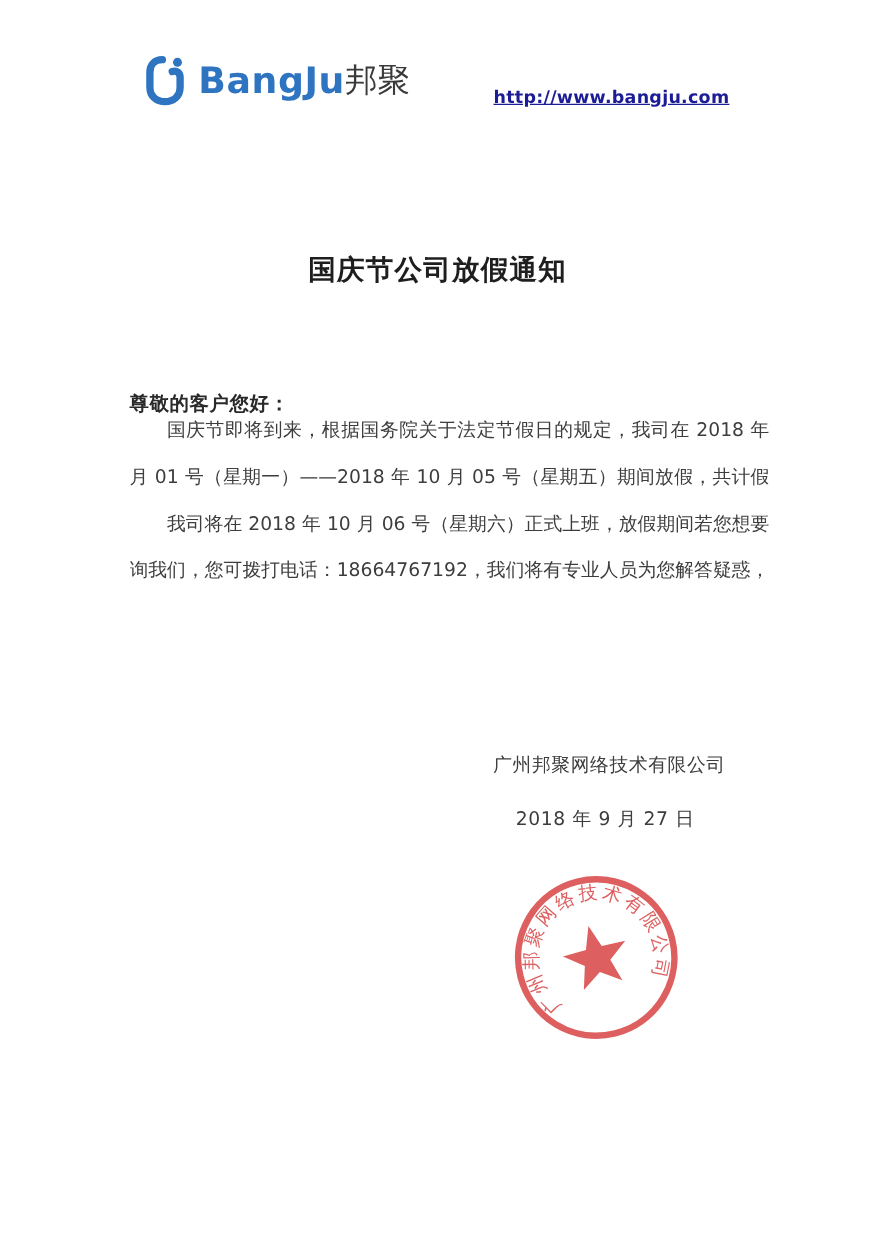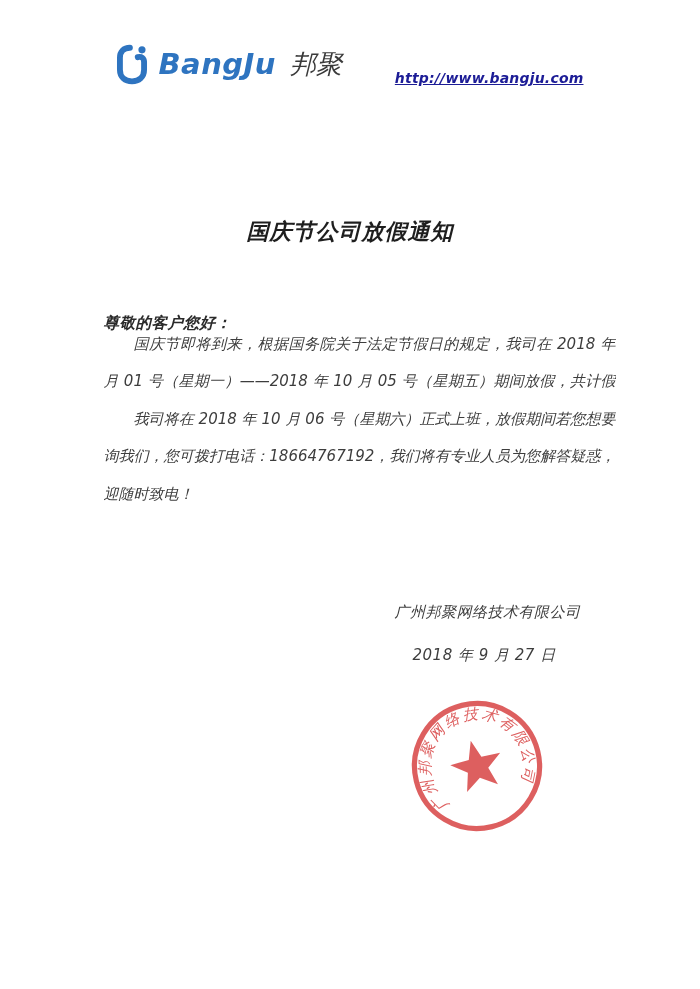--- a/index.html
+++ b/index.html
@@ -15,21 +15,20 @@
   html, body { background: #ffffff; }
   .page {
     position: relative;
     width: 683px;
     height: 989px;
     background: var(--paper);
     font-family: "DejaVu Sans", "Liberation Sans", sans-serif;
     color: var(--body-ink);
     overflow: hidden;
     margin: 0 auto;
-    font-style: italic;
   }
   
   .logo {
     position: absolute;
     left: 103px;
     top: 42px;
     display: flex;
     align-items: center;
     height: 44px;
   }
@@ -38,36 +37,36 @@
     font-size: 29px;
     font-weight: bold;
     color: var(--brand-blue);
     margin-left: 7px;
     letter-spacing: 0.5px;
   }
   .brand-cn {
     font-size: 26px;
     font-weight: 500;
     color: var(--brand-dark);
-    margin-left: 14px;
+    margin-left: 0;
   }
   .site-url {
     position: absolute;
     top: 70px;
     right: 108px;
     font-size: 14px;
     font-weight: bold;
     color: var(--url-navy);
     text-decoration: underline;
     letter-spacing: 0.2px;
   }
   
   .doc-title {
     position: absolute;
-    top: 217px;
+    top: 201px;
     left: 0;
     width: 100%;
     text-align: center;
     font-size: 22px;
     font-weight: bold;
     color: var(--title-ink);
     letter-spacing: 1px;
   }
   
   .greeting {
@@ -145,21 +144,20 @@
 
   <div class="doc-title">国庆节公司放假通知</div>
 
   <div class="greeting">尊敬的客户您好：</div>
 
   <div class="body-text">
     <div class="line indent">国庆节即将到来，根据国务院关于法定节假日的规定，我司在 2018 年 10</div>
     <div class="line">月 01 号（星期一）——2018 年 10 月 05 号（星期五）期间放假，共计假期 5</div>
     <div class="line indent">我司将在 2018 年 10 月 06 号（星期六）正式上班，放假期间若您想要咨</div>
     <div class="line">询我们，您可拨打电话：18664767192，我们将有专业人员为您解答疑惑，欢</div>
-    <div class="line end">迎随时致电！</div>
   </div>
 
   <div class="sig-company">广州邦聚网络技术有限公司</div>
   <div class="sig-date">2018 年 9 月 27 日</div>
 
   <svg class="stamp" viewBox="0 0 140 140" aria-hidden="true">
     <g transform="rotate(-14 70 71)">
       <circle cx="70" cy="71" r="62.5" fill="none" style="stroke: var(--stamp-red);" stroke-width="5.2"></circle>
       <polygon points="70,45 76.5,63.1 95.7,63.7 80.5,75.4 85.9,93.8 70,83 54.1,93.8 59.5,75.4 44.3,63.7 63.5,63.1" style="fill: var(--stamp-red);"></polygon>
       <path id="sealArc" d="M 70,118 A 47,47 0 1,1 70.05,118" fill="none"></path>

